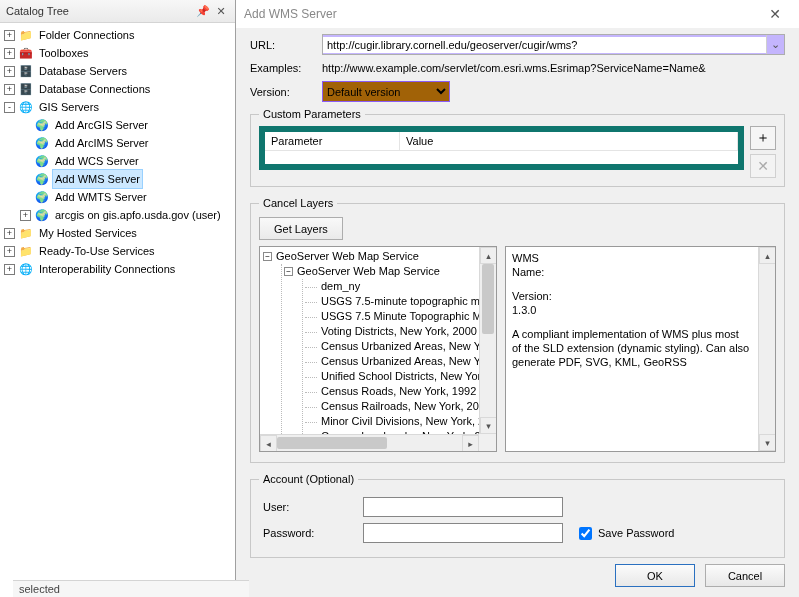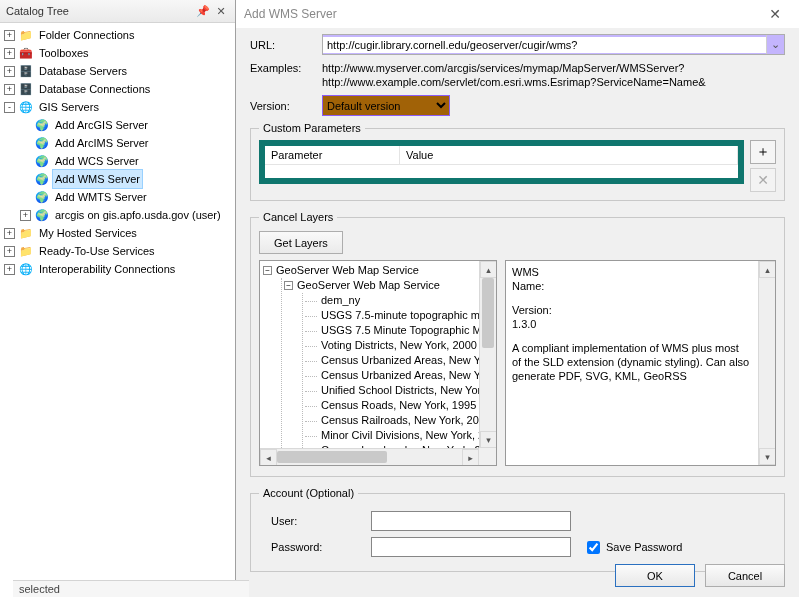--- a/index.html
+++ b/index.html
@@ -238,21 +238,21 @@
     padding: 4px 6px;
     overflow: hidden;
     line-height: 14px;
   }
   .layer-info .info-scroll {
     position:absolute; top:0; right:0; bottom:0; width:17px;
     background:#f0f0f0; border-left:1px solid #d9d9d9;
     display:flex; flex-direction:column;
   }
 
-  .acct-row { display:flex; align-items:center; margin: 6px 12px; }
+  .acct-row { display:flex; align-items:center; margin: 6px 4px; }
   .acct-row .albl { width: 100px; }
   .acct-row input[type=text], .acct-row input[type=password] {
     width: 200px;
     height: 20px;
     border: 1px solid #868686;
     font: inherit;
     padding: 1px 3px;
   }
   .savepw { margin-left: 12px; display:flex; align-items:center; gap:3px; }
   .savepw input { width:13px; height:13px; }
@@ -383,21 +383,20 @@
         <span class="lbl">URL:</span>
         <div class="url-input">
           <input type="text" value="http://cugir.library.cornell.edu/geoserver/cugir/wms?" style="">
           <div class="url-drop">⌄</div>
         </div>
       </div>
 
       <div class="row examples-row">
         <span class="lbl">Examples:</span>
         <div class="examples-text">
-          <div>http://www.myserver.com/arcgis/services/mymap/MapServer/WMSServer?</div>
           <div>http://www.example.com/servlet/com.esri.wms.Esrimap?ServiceName=Name&amp;</div>
         </div>
       </div>
 
       <div class="row">
         <span class="lbl">Version:</span>
         <select class="version-select">
           <option>Default version</option>
         </select>
       </div>
@@ -438,21 +437,21 @@
                     <span>GeoServer Web Map Service</span>
                   </div>
                   <div class="lt-children">
                     <div class="lt-leaf">dem_ny</div>
                     <div class="lt-leaf">USGS 7.5-minute topographic map</div>
                     <div class="lt-leaf">USGS 7.5 Minute Topographic Map</div>
                     <div class="lt-leaf">Voting Districts, New York, 2000</div>
                     <div class="lt-leaf">Census Urbanized Areas, New York</div>
                     <div class="lt-leaf">Census Urbanized Areas, New York</div>
                     <div class="lt-leaf">Unified School Districts, New York,</div>
-                    <div class="lt-leaf">Census Roads, New York, 1995</div>
+                    <div class="lt-leaf">Census Roads, New York, 1992</div>
                     <div class="lt-leaf">Census Railroads, New York, 2000</div>
                     <div class="lt-leaf">Minor Civil Divisions, New York, 200</div>
                     <div class="lt-leaf">Census Landmarks, New York, 200</div>
                   </div>
                 </div>
               </div>
             <div class="scroll-v">
               <div class="sb-btn">▴</div>
               <div class="sb-track-v">
                   <div class="sb-thumb-v"></div>

